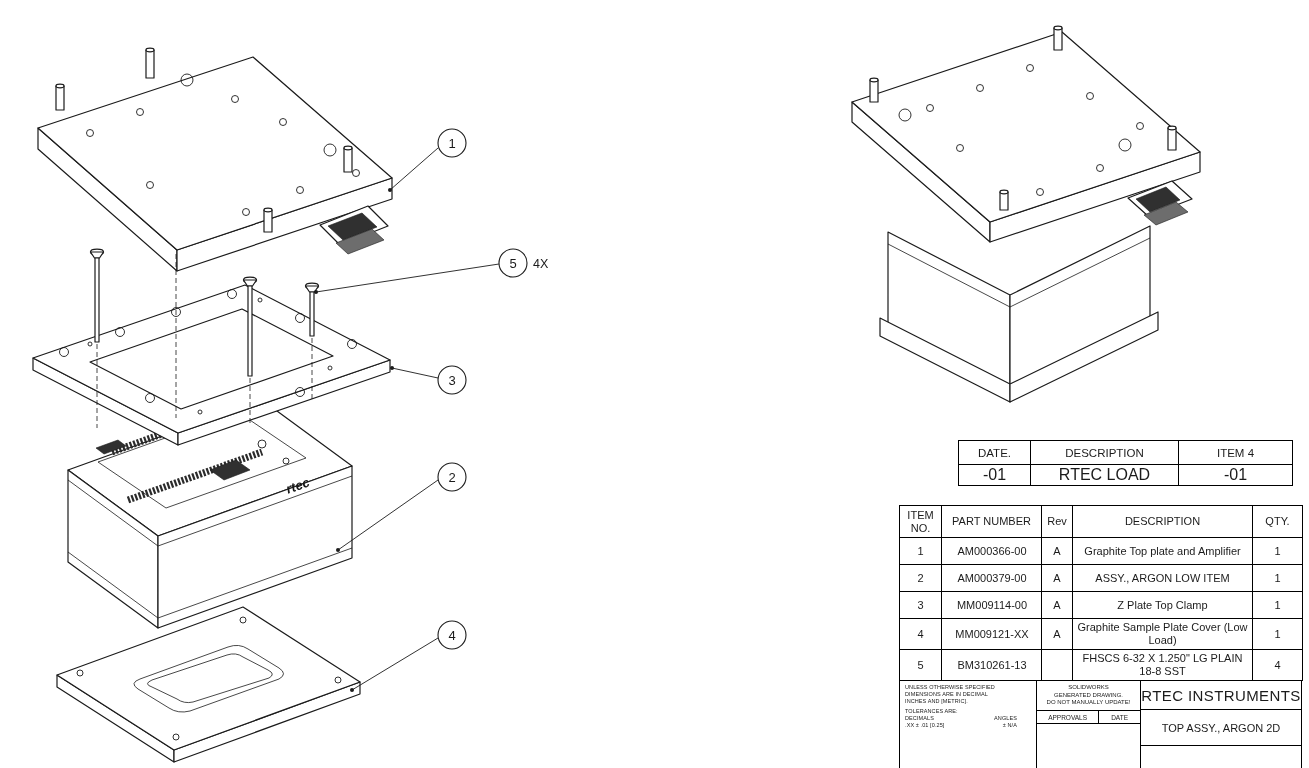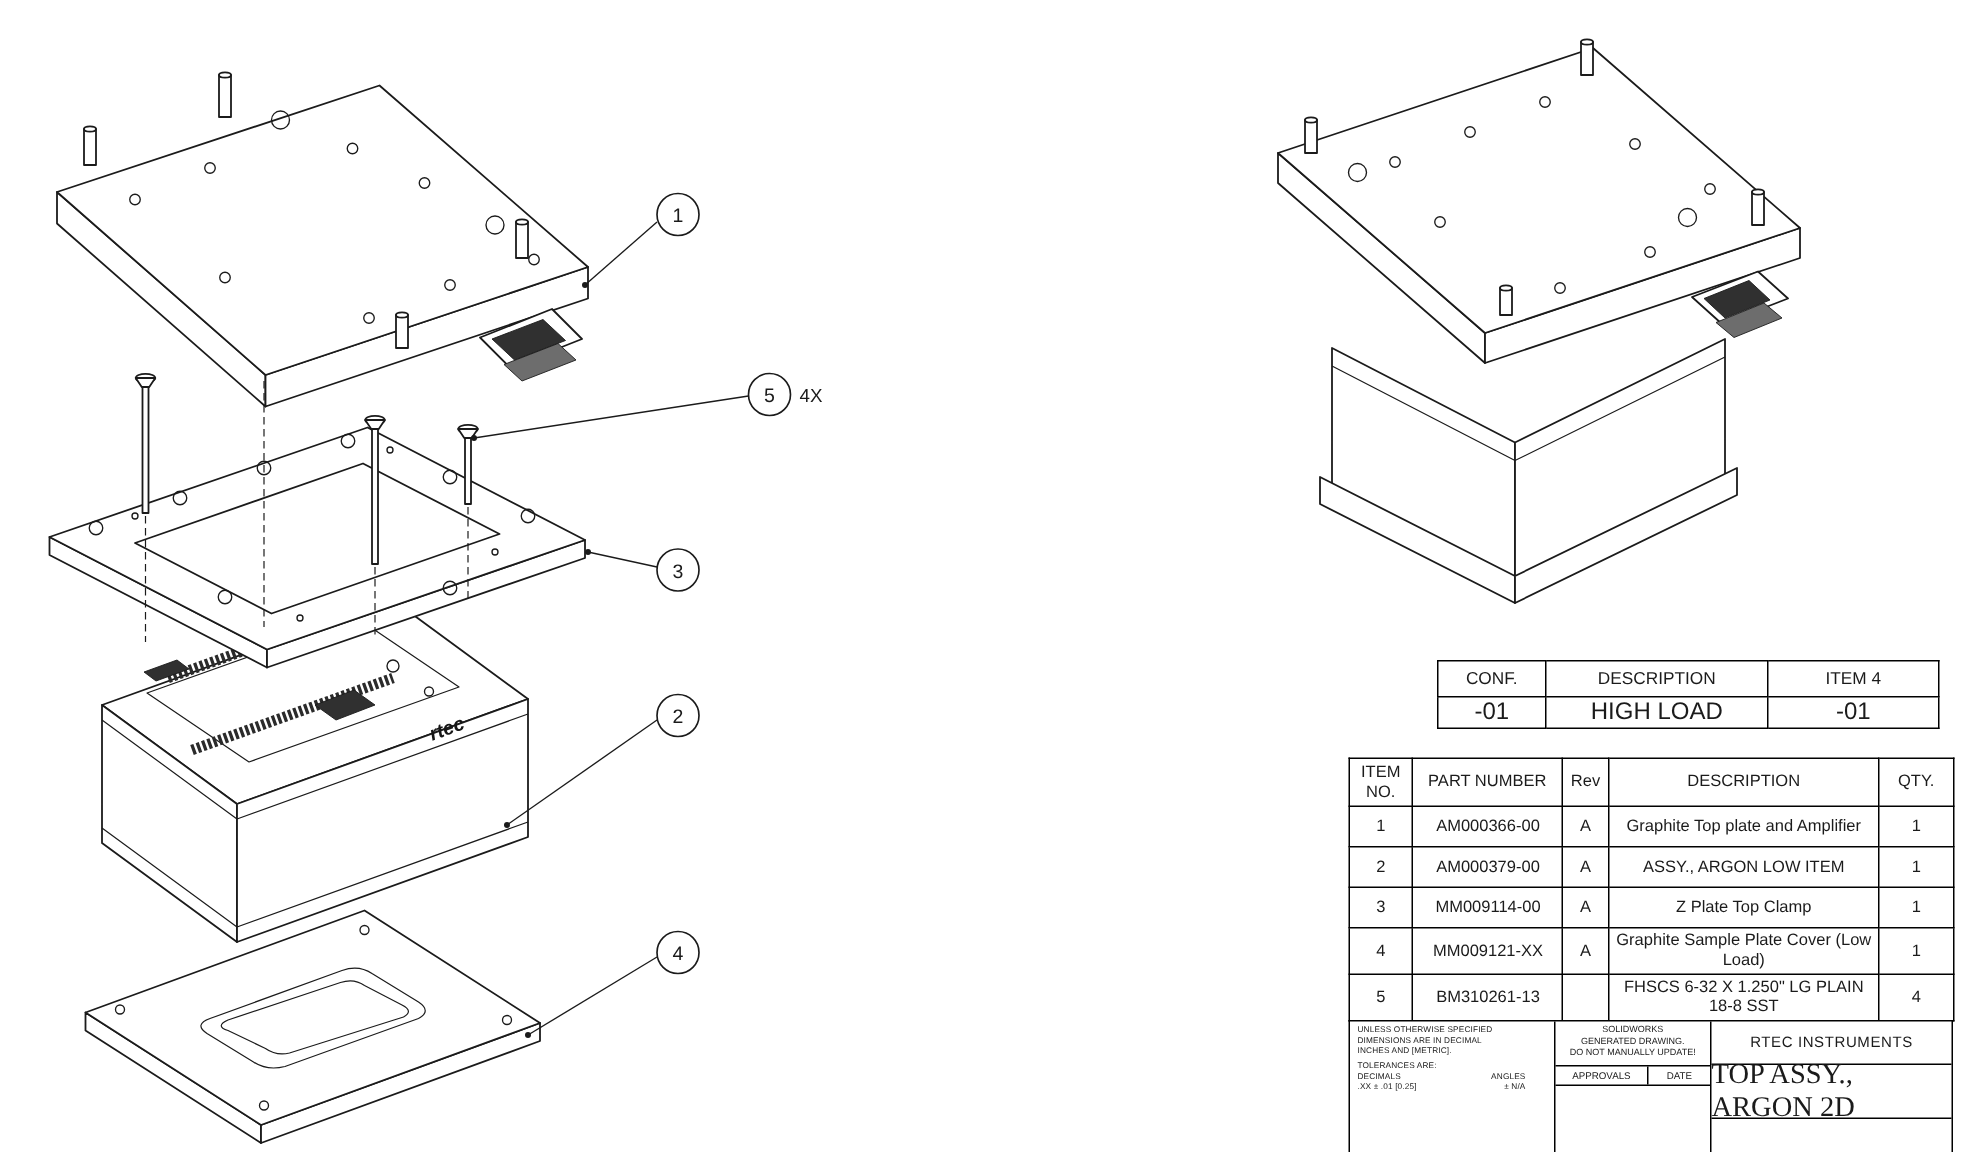--- a/index.html
+++ b/index.html
@@ -52,23 +52,23 @@
   .tb-tol-row { display:flex; justify-content:space-between; padding-right:14px; }
   .tb-mid { width:104px; border-right:1px solid #000; display:flex; flex-direction:column; }
   .sw-note { height:30px; border-bottom:1px solid #000; font-size:6px; line-height:7.5px;
     text-align:center; padding-top:3px; }
   .approvals-row { height:13px; border-bottom:1px solid #000; display:flex;
     font-size:6.5px; }
   .appr-cell { flex:1.5; border-right:1px solid #000; display:flex; align-items:center; justify-content:center; }
   .date-cell { flex:1; display:flex; align-items:center; justify-content:center; }
   .tb-right { flex:1; display:flex; flex-direction:column; }
   .company-cell { height:29px; border-bottom:1px solid #000; display:flex;
-    align-items:center; justify-content:center; font-size:10px; letter-spacing:0.4px; }
+    align-items:center; justify-content:center; font-size:15px; letter-spacing:0.4px; }
   .title-cell { height:36px; border-bottom:1px solid #000; display:flex;
-    align-items:center; justify-content:center; font-size:19px;font-family:Liberation Serif, serif; }
+    align-items:center; justify-content:center; font-size:11px; }
 </style>
 </head>
 <body>
 
 <svg id="drawing-svg" width="1309" height="768" viewBox="0 0 1309 768">
 
   <g>
 
     <g>
       <polygon class="face" points="57,675 174,750 174,762 57,687"></polygon>
@@ -259,29 +259,29 @@
 
 <div class="abs config-table">
   <table>
     <colgroup>
         <col style="width:72px">
         <col style="width:148px">
         <col style="width:114px">
       </colgroup>
     <thead>
       <tr>
-        <th>CONF.</th>
+        <th>DATE.</th>
         <th>DESCRIPTION</th>
         <th>ITEM 4</th>
       </tr>
     </thead>
     <tbody>
       <tr>
         <td>-01</td>
-        <td>HIGH LOAD</td>
+        <td>RTEC LOAD</td>
         <td>-01</td>
       </tr>
     </tbody>
   </table>
 </div>
 
 <div class="abs bom-table">
   <table>
     <colgroup>
       <col style="width:42px">

